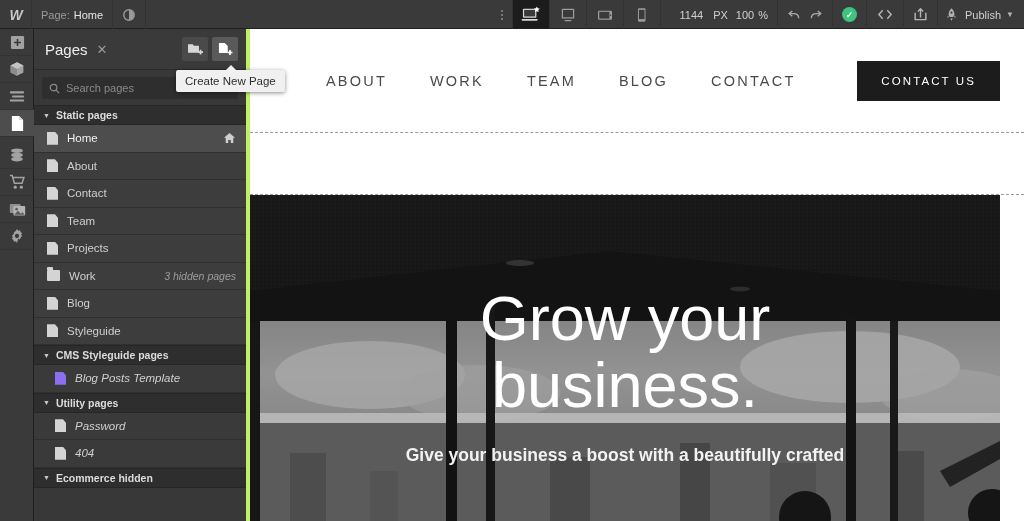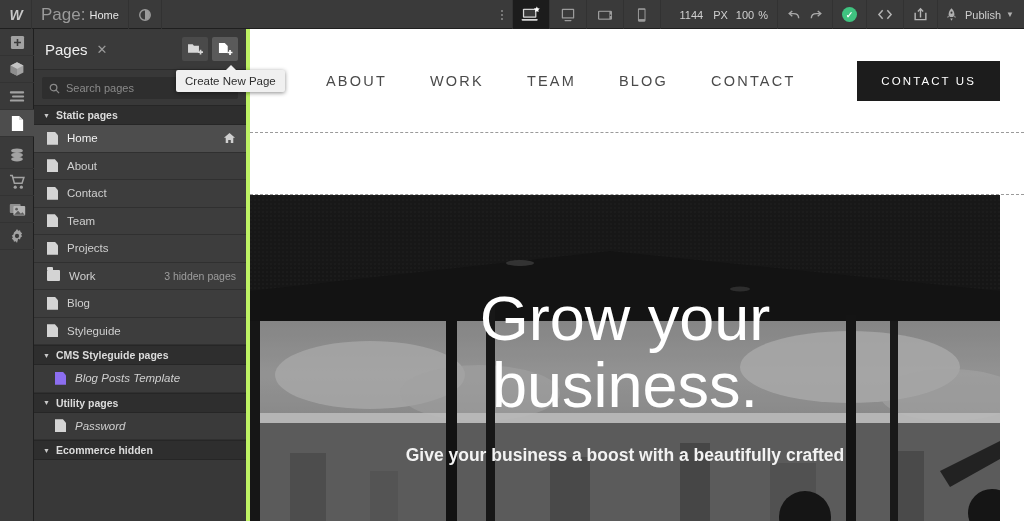--- a/index.html
+++ b/index.html
@@ -17,21 +17,21 @@
     background:#3a3a3a; display:flex; align-items:stretch;
     border-bottom:1px solid #1f1f1f;
   }
   .tb-cell {
     display:flex; align-items:center; justify-content:center;
     border-right:1px solid #323232; padding:0 9px; height:29px;
   }
   .tb-cell.noborder { border-right:none; }
   .logo-cell { width:32px; padding:0; }
   .wlogo { font-weight:bold; font-size:14px; color:#c9c9c9; font-style:italic; letter-spacing:-1px; }
-  .page-label { font-size:17px; color:#9a9a9a; }
+  .page-label { font-size:11px; color:#9a9a9a; }
   .page-name { font-size:11px; color:#e6e6e6; margin-left:4px; }
   .tb-spacer { flex:1; border-right:none; }
   .bp-cell { width:37px; padding:0; }
   .bp-cell.active { background:#1c1c1c; }
   .dims { font-size:11px; color:#d0d0d0; padding:0 10px; white-space:nowrap; }
   .publish-cell { padding:0 10px 0 6px; }
   .publish-text { font-size:11px; color:#cfcfcf; margin-left:6px; }
   .chev { margin-left:5px; font-size:8px; color:#b0b0b0; }
   .greenchk {
     width:15px; height:15px; border-radius:50%; background:#3fc380;
@@ -83,21 +83,21 @@
     border-top:1px solid #262626; border-bottom:1px solid #262626;
   }
   .caret { font-size:7px; margin-right:6px; color:#c8c8c8; }
   .prow {
     height:27.5px; display:flex; align-items:center; padding:0 10px 0 13px;
     border-bottom:1px solid #303030; background:#3d3d3d; font-size:11.5px; color:#cfcfcf;
   }
   .prow.indent { padding-left:21px; background:#3a3a3a;font-style:italic; }
   .prow.sel { background:#4d4d4d; color:#f2f2f2; }
   .prow .nm { margin-left:9px; flex:1; }
-  .prow .hidden-note { font-size:10.5px; color:#9d9d9d; }
+  .prow .hidden-note { font-size:10.5px; font-style:italic; color:#9d9d9d; }
 
   
   .fico { width:11px; height:13px; background:#d4d4d4; position:relative;
           clip-path:polygon(0 0, 72% 0, 100% 26%, 100% 100%, 0 100%); }
   .fico.purple { background:#8c6ef0; }
   .fldico { width:13px; height:11px; background:#d4d4d4; border-radius:1px; position:relative; }
   .fldico:before { content:""; position:absolute; top:-3px; left:0; width:6px; height:3px;
                    background:#d4d4d4; border-radius:1px 1px 0 0; }
   .homeico { width:13px; height:12px; }
 
@@ -394,20 +394,24 @@
     </div>
 
     <div class="sec-head">
       <span class="caret">▼</span>
       <span>Utility pages</span>
     </div>
     <div class="prow indent">
       <span class="fico"></span>
       <span class="nm">Password</span>
     </div>
+    <div class="prow indent">
+      <span class="fico"></span>
+      <span class="nm">404</span>
+    </div>
 
     <div class="sec-head">
       <span class="caret">▼</span>
       <span>Ecommerce hidden</span>
     </div>
   </div>
 
   <div class="tooltip">Create New Page</div>
 
   <div class="canvas">

